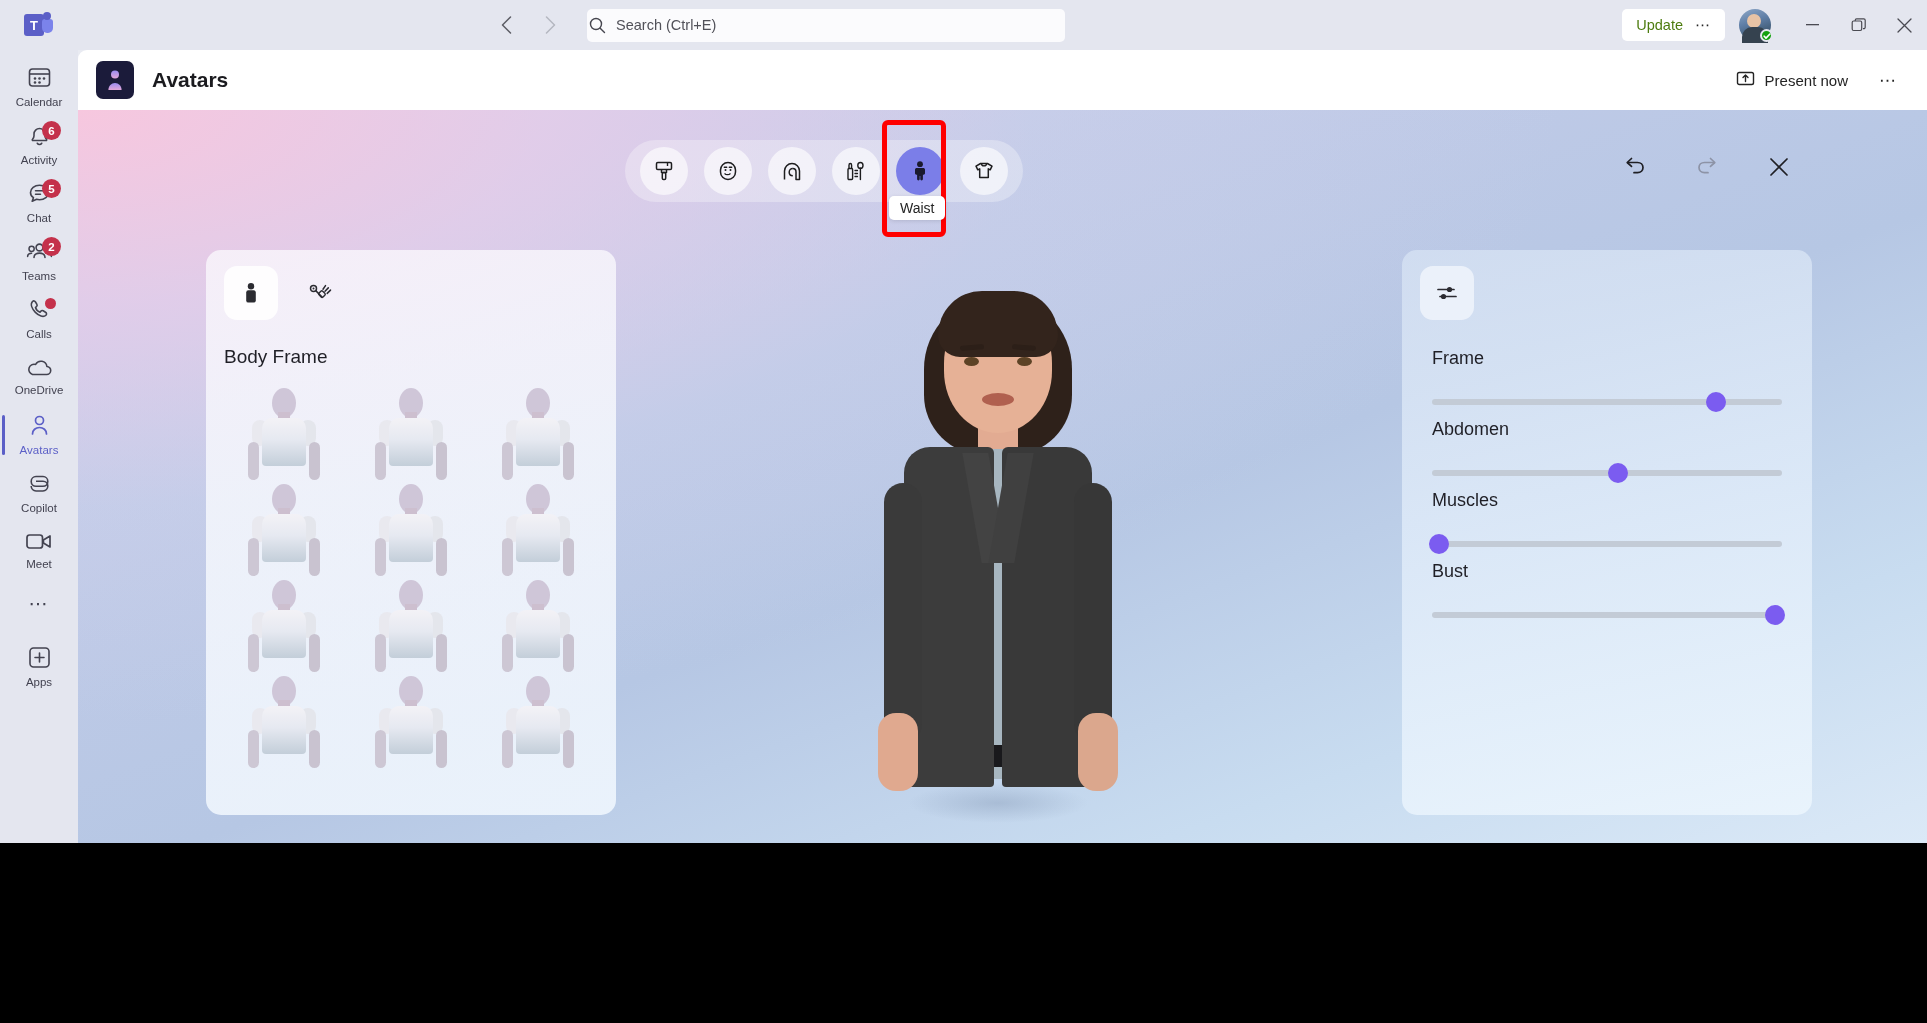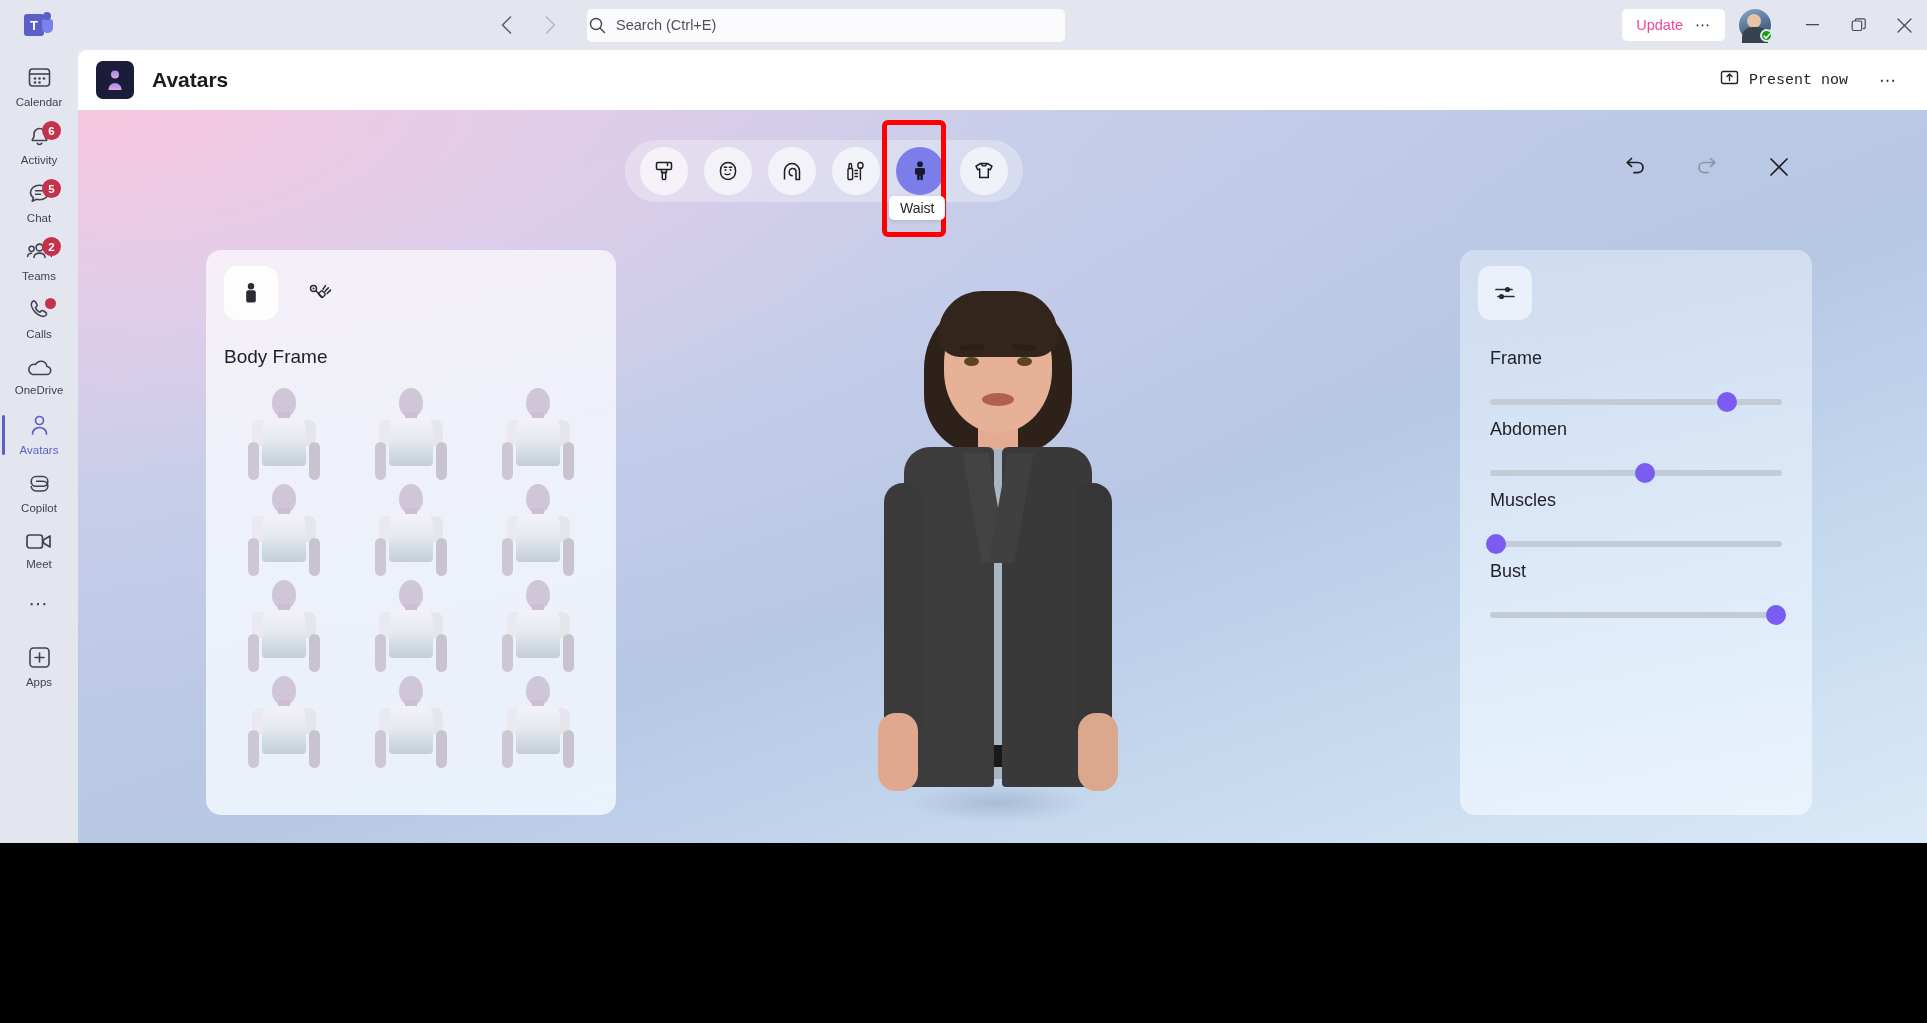--- a/index.html
+++ b/index.html
@@ -51,21 +51,21 @@
 
   #tb-right {
     position:absolute; right: 0; top: 0; height: 50px;
     display:flex; align-items:center;
   }
   #updatebtn {
     height: 32px; background:#fff; border-radius: 5px;
     display:flex; align-items:center; gap: 12px; padding: 0 14px;
     margin-right: 14px; cursor:pointer;
   }
-  #updatebtn .ulabel { font-size: 14.5px; color:#ec4899; }
+  #updatebtn .ulabel { font-size: 14.5px; color:#4d7c0f; }
   #updatebtn .udots { font-size: 15px; color:#242424; letter-spacing:1px; line-height: 8px;}
   #avatarpic {
     position: relative; width: 32px; height: 32px; border-radius:50%;
     background: linear-gradient(160deg,#8fa8c8 0%,#5f7ea6 40%,#3f5a74 75%,#2b3b4c 100%);
     margin-right: 18px; cursor:pointer; overflow: visible;
   }
   #avatarpic::before {
     content:""; position:absolute; left:8px; top:5px; width:14px; height:14px;
     border-radius:50%; background:#e8c3a5;
   }
@@ -91,21 +91,21 @@
     display:flex; align-items:center;
   }
   #appicon {
     margin-left: 18px; width: 38px; height: 38px; border-radius: 7px;
     background:#1b1b3a; display:flex; align-items:center; justify-content:center;
   }
   #apptitle { margin-left: 18px; font-size: 21px; font-weight: 700; color:#1b1b1f; }
   #apphead-right { margin-left:auto; display:flex; align-items:center; gap: 8px; padding-right: 18px; }
   #presentnow {
     display:flex; align-items:center; gap: 10px; padding: 7px 11px; border-radius:5px;
-    cursor:pointer; color:#242424; font-size: 15px; font-family: Liberation Mono, monospace;
+    cursor:pointer; color:#242424; font-size: 15px;
   }
   #apphead-dots { padding: 6px 12px; cursor:pointer; color:#242424; font-size:17px; letter-spacing:1px;}
 
   
   #rail {
     position:absolute; left:0; top:50px; width:78px; height:793px;
     background:#e4e6ef; display:flex; flex-direction:column; align-items:center;
     padding-top: 8px;
   }
   .rail-item {
@@ -182,21 +182,21 @@
   .ltab.sel { background: rgba(255,255,255,0.85); }
   #bodyshapelabel { padding: 26px 0 0 18px; font-size: 19px; color:#1f1f26; }
   #shapegrid {
     display:grid; grid-template-columns: repeat(3, 1fr); grid-template-rows: repeat(4, 1fr);
     padding: 18px 14px 16px 14px; height: 418px;
   }
   .shapecell { display:flex; align-items:center; justify-content:center; cursor:pointer; }
 
   
   #rightcard {
-    position:absolute; right: 115px; top: 140px; width: 352px; height: 565px;
+    position:absolute; right: 115px; top: 140px; width: 410px; height: 565px;
     border-radius: 15px;
     background: linear-gradient(170deg, rgba(214,226,243,0.78) 0%, rgba(223,235,249,0.84) 45%, rgba(235,245,253,0.9) 100%);
   }
   #righttabs { padding: 16px 0 0 18px; display:flex; }
   .rtab {
     width: 54px; height: 54px; border-radius: 13px;
     display:flex; align-items:center; justify-content:center; cursor:pointer; color:#2a2a30;
   }
   .rtab.sel { background: rgba(240,245,252,0.85); }
   #sliderlist { padding: 28px 30px 0 30px; }

